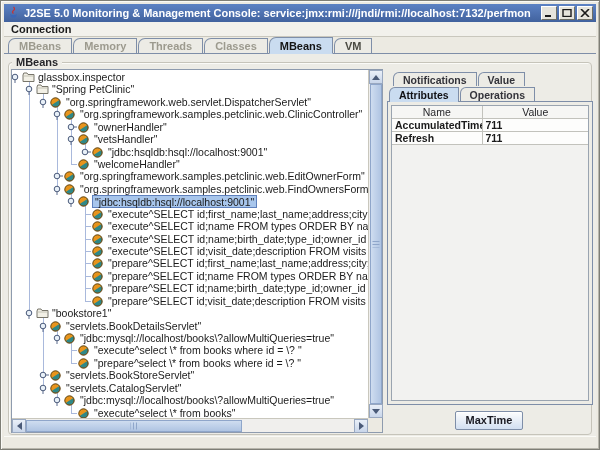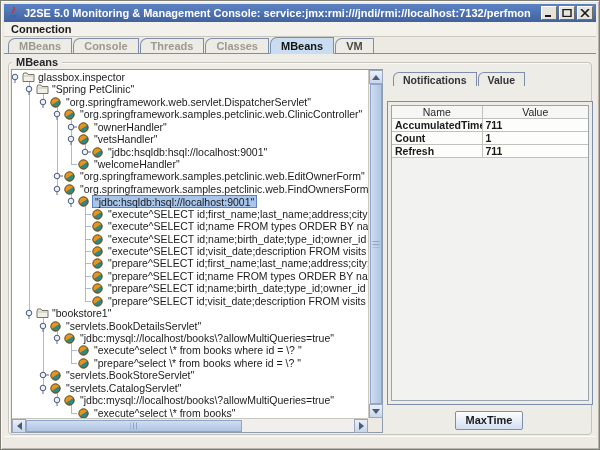--- a/index.html
+++ b/index.html
@@ -155,21 +155,21 @@
         </svg>
     </span>
   </div>
 
   <div id="menubar">
     <span class="menu-item">Connection</span>
   </div>
 
   <div id="tabbar">
       <span class="tab dim">MBeans</span>
-      <span class="tab dim">Console</span>
+      <span class="tab dim">Memory</span>
       <span class="tab dim">Threads</span>
       <span class="tab dim">Classes</span>
       <span class="tab sel">MBeans</span>
       <span class="tab norm">VM</span>
     </div>
 
   <div id="content">
     <div id="groupbox"></div>
     <div id="group-title">MBeans</div>
 
@@ -510,39 +510,39 @@
           </div>
       </div>
       <div id="sb-corner"></div>
     </div>
 
     <div id="right-panel">
       <div class="rtab-row" id="rtab-row-top">
           <span class="rtab">Notifications</span>
           <span class="rtab">Value</span>
         </div>
+      <div class="rtab-row" id="rtab-row-bottom">
+          <span class="rtab sel">Attributes</span>
+          <span class="rtab">Operations</span>
+        </div>
       <div id="rp-content">
         <div id="rp-table-wrap">
           <table>
             <thead>
               <tr>
                 <th>Name</th>
                 <th>Value</th>
               </tr>
             </thead>
             <tbody id="attr-rows">
                 <tr>
                   <td>AccumulatedTime</td>
                   <td class="val">711</td>
                 </tr>
                 <tr>
-                  <td>Count</td>
-                  <td class="val">1</td>
-                </tr>
-                <tr>
                   <td>Refresh</td>
                   <td class="val">711</td>
                 </tr>
               </tbody>
           </table>
         </div>
       </div>
       <div id="refresh-btn">MaxTime</div>
     </div>
   </div>

